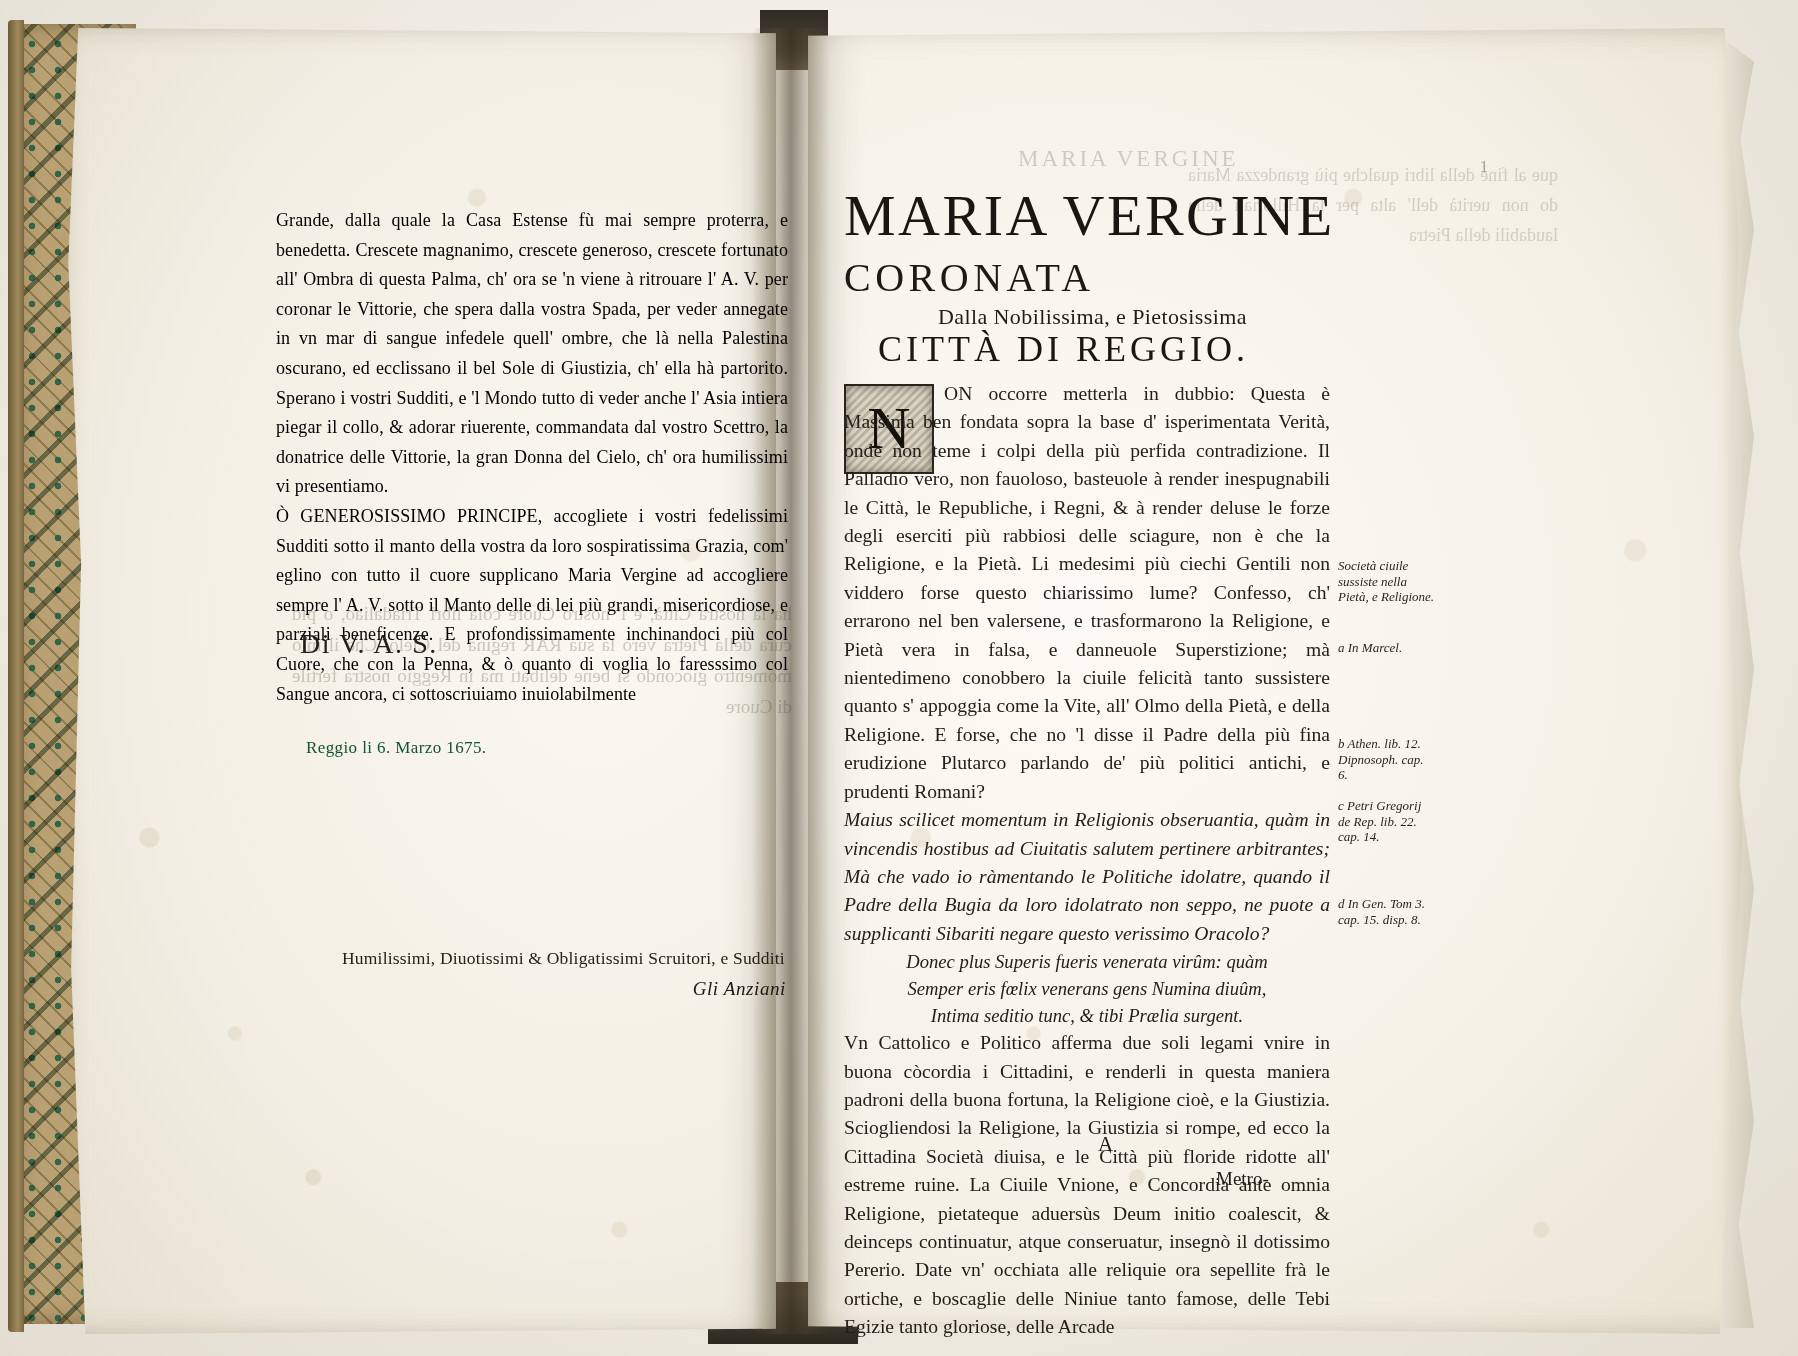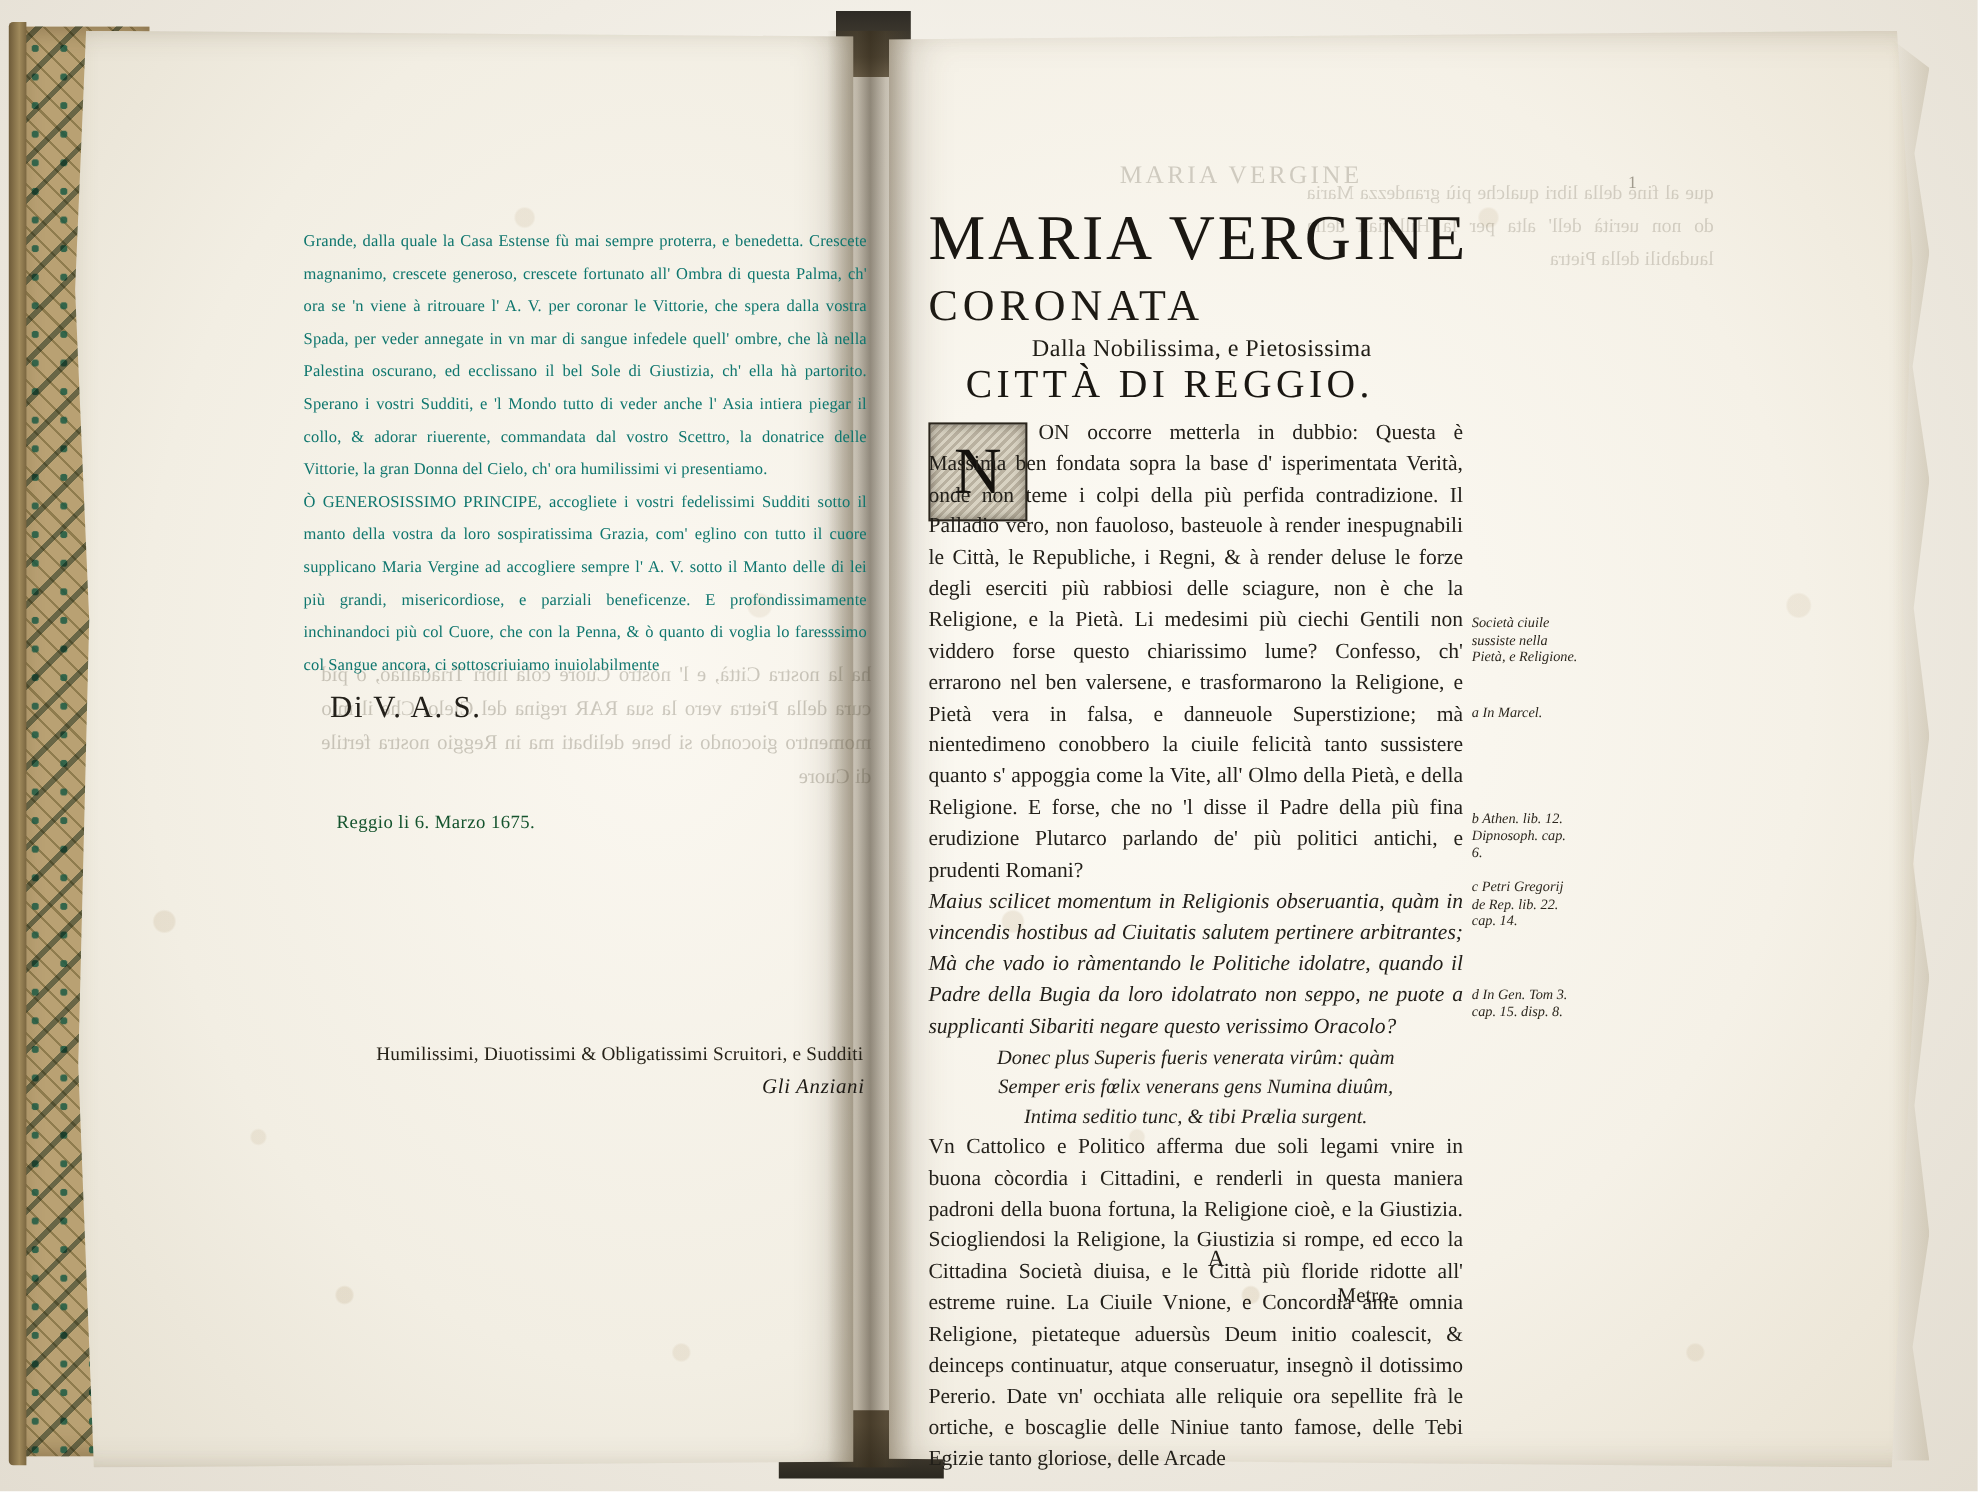--- a/index.html
+++ b/index.html
@@ -161,25 +161,25 @@
   .text-block {
     position: absolute;
     color: #1d1a15;
   }
 
   
   .left-body {
     left: 268px;
     top: 196px;
     width: 512px;
-    font-size: 15px;
+    font-size: 18px;
     line-height: 29.6px;
     text-align: justify;
     letter-spacing: .1px;
-    color: #0f766e;
+    color: #000000;
   }
   .left-body .p { margin: 0; }
 
   .di-vas {
     left: 292px;
     top: 618px;
     font-size: 28px;
     letter-spacing: 1.6px;
     color: #23201a;
   }

